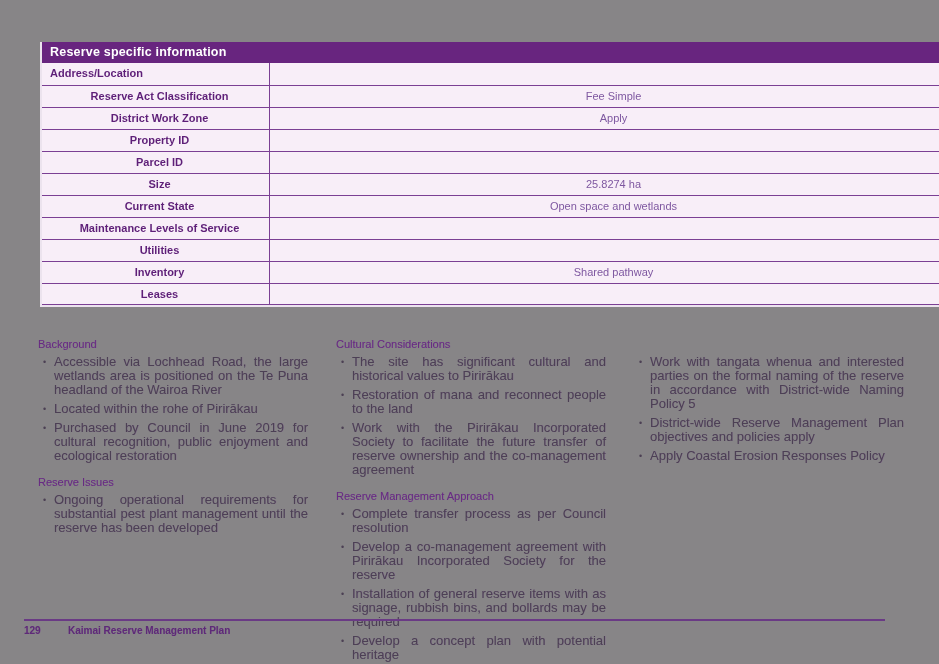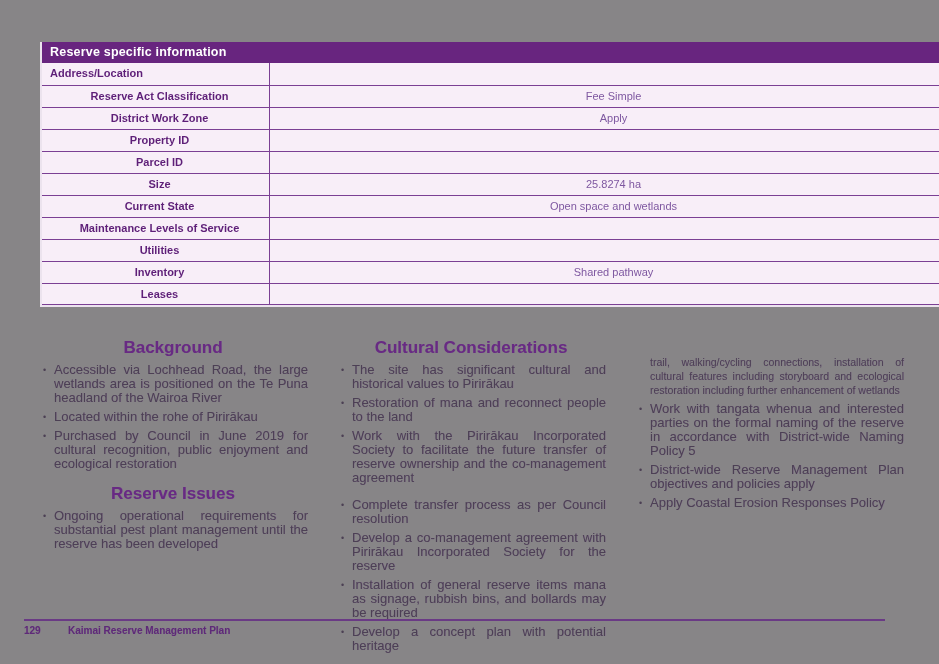--- a/index.html
+++ b/index.html
@@ -80,26 +80,25 @@
     left: 38px;
     top: 338px;
     width: 866px;
     display: flex;
     gap: 28px;
   }
   .col { width: 270px; flex: 0 0 270px; }
   .col-cont { padding-top: 17px; }
   .section { margin-bottom: 13px; }
   .sec-heading {
-    font-size: 17px;
-    font-weight: bold;
+    font-size: 11px;
+    font-weight: normal;
     color: var(--heading);
     margin: 0 0 5px 0;
     text-shadow: 0.3px 0.3px 0.6px rgba(120,70,150,0.45);
-    text-align: center;
   }
   .bullet { display: flex; margin-bottom: 5px; }
   .bullet .marker {
     flex: 0 0 16px;
     padding-left: 5px;
     color: var(--body);
     font-size: 9px;
     line-height: 14px;
   }
   .bullet .btext {
@@ -233,41 +232,41 @@
           <div class="bullet">
             <span class="marker">•</span>
             <span class="btext">Restoration of mana and reconnect people to the land</span>
           </div>
           <div class="bullet">
             <span class="marker">•</span>
             <span class="btext">Work with the Pirirākau Incorporated Society to facilitate the future transfer of reserve ownership and the co-management agreement</span>
           </div>
         </div>
         <div class="section">
+          <div class="sec-heading">Reserve Management Approach</div>
           <div class="bullet">
             <span class="marker">•</span>
             <span class="btext">Complete transfer process as per Council resolution</span>
           </div>
           <div class="bullet">
             <span class="marker">•</span>
             <span class="btext">Develop a co-management agreement with Pirirākau Incorporated Society for the reserve</span>
           </div>
           <div class="bullet">
             <span class="marker">•</span>
-            <span class="btext">Installation of general reserve items mana as signage, rubbish bins, and bollards may be required</span>
+            <span class="btext">Installation of general reserve items with as signage, rubbish bins, and bollards may be required</span>
           </div>
           <div class="bullet">
             <span class="marker">•</span>
             <span class="btext">Develop a concept plan with potential heritage</span>
           </div>
         </div>
       </div>
       <div class="col col-cont">
         <div class="section">
-          <div class="continuation">trail, walking/cycling connections, installation of cultural features including storyboard and ecological restoration including further enhancement of wetlands</div>
           <div class="bullet">
             <span class="marker">•</span>
             <span class="btext">Work with tangata whenua and interested parties on the formal naming of the reserve in accordance with District-wide Naming Policy 5</span>
           </div>
           <div class="bullet">
             <span class="marker">•</span>
             <span class="btext">District-wide Reserve Management Plan objectives and policies apply</span>
           </div>
           <div class="bullet">
             <span class="marker">•</span>

